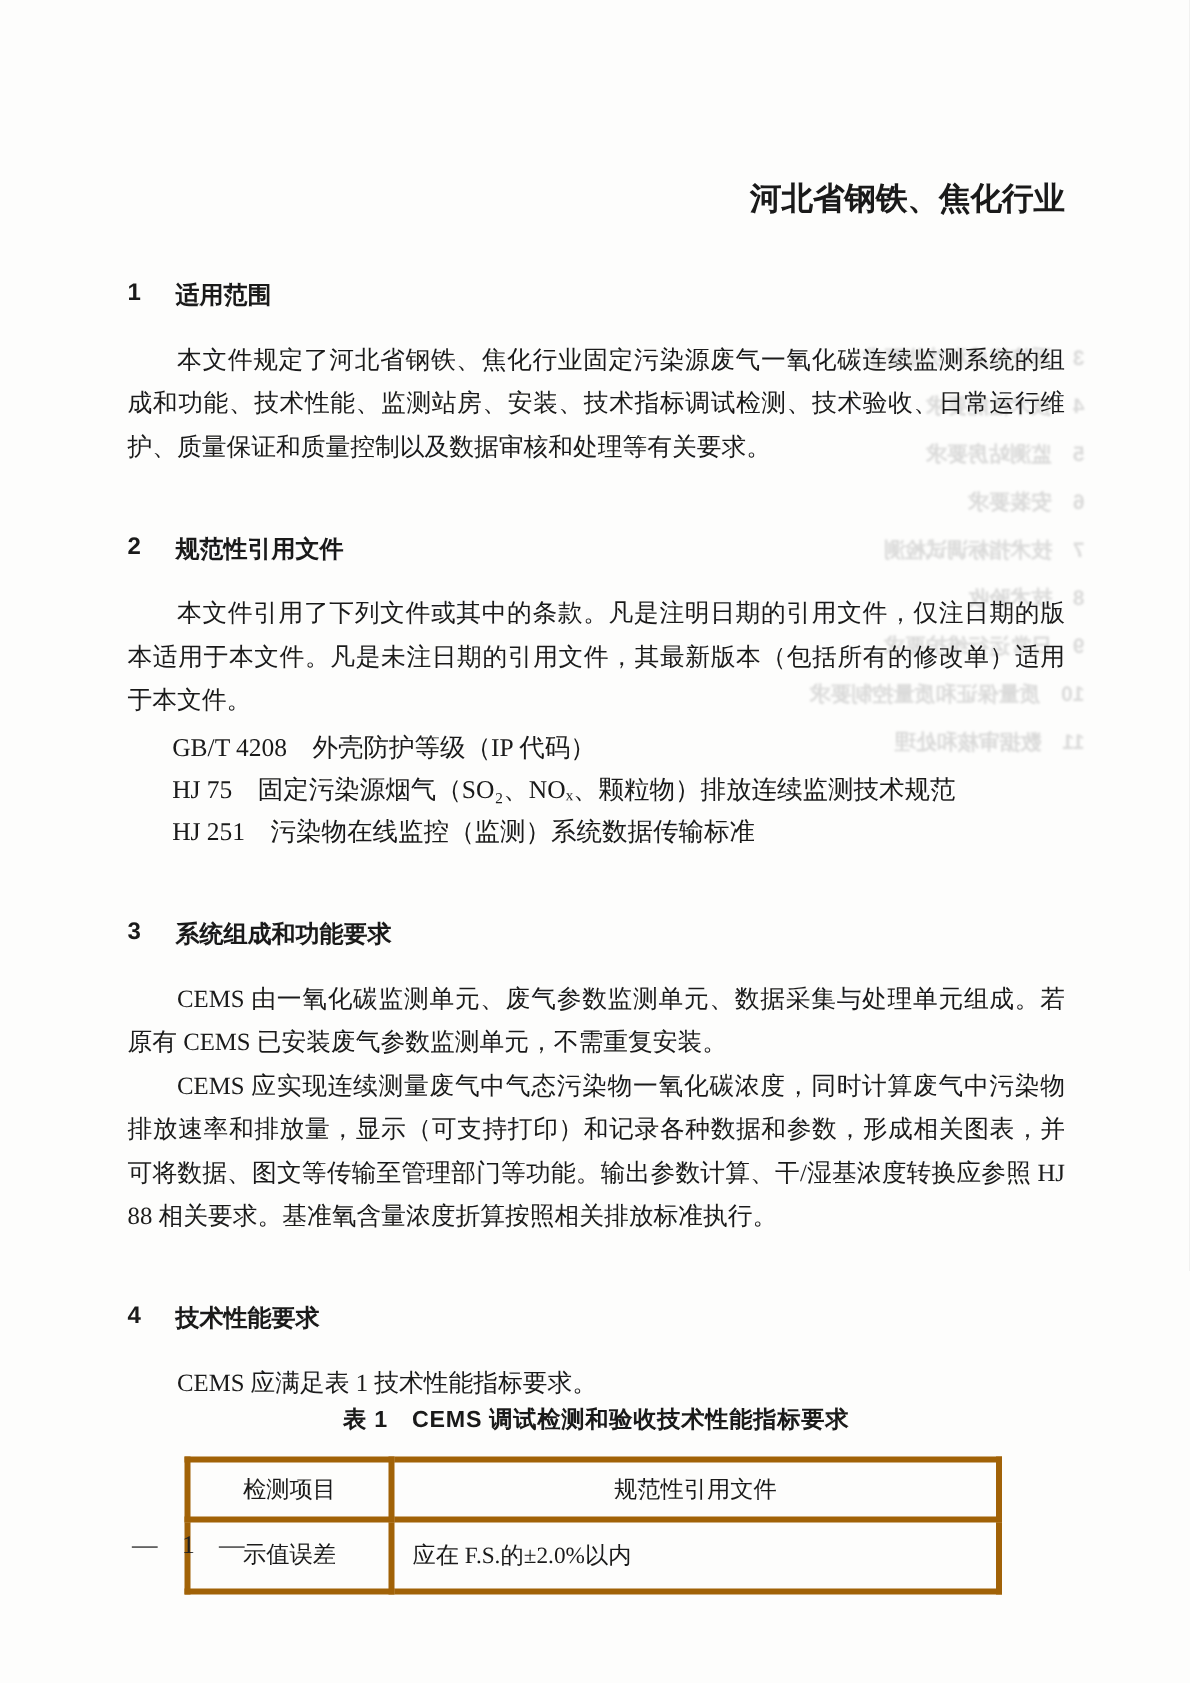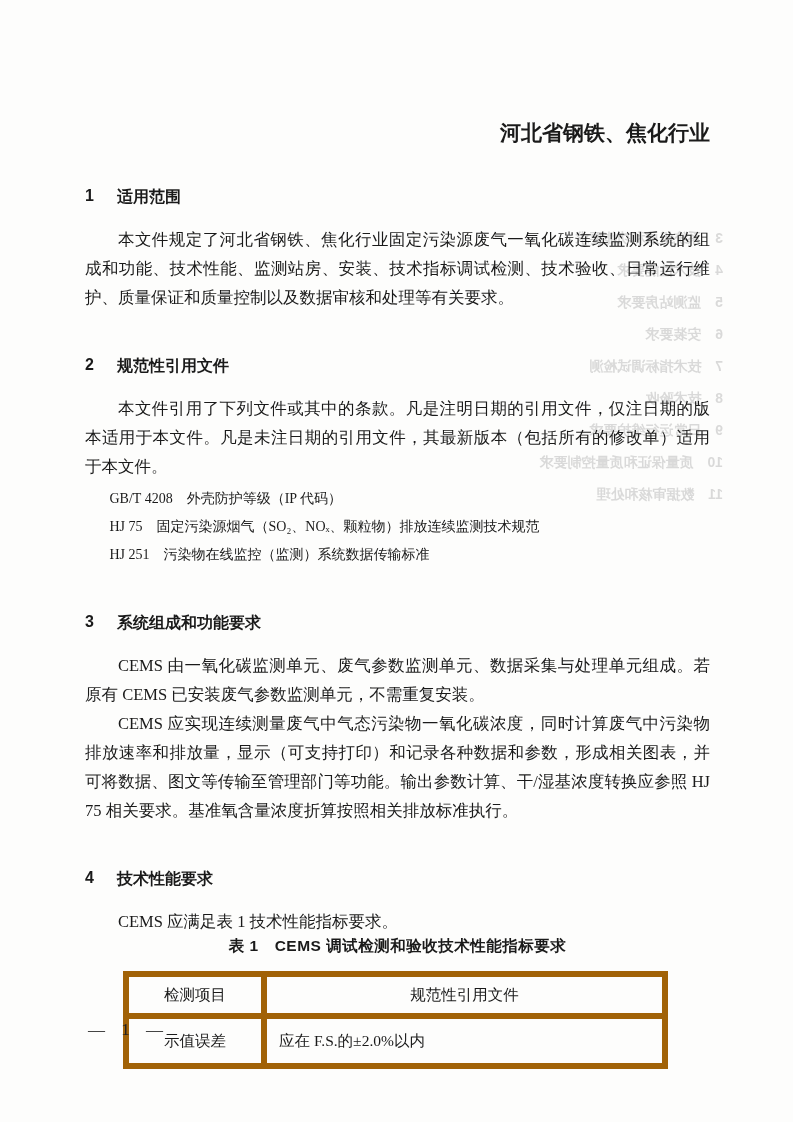--- a/index.html
+++ b/index.html
@@ -37,42 +37,42 @@
     font-size:16.5px;
     line-height:29px;
     text-align:justify;
     text-indent:2em;
     margin:0;
     margin-top:17px;
     font-family:Liberation Serif, serif;
   }
   .para.follow{margin-top:0;}
   .ref-line{
-    font-size:14px;
+    font-size:17px;
     line-height:28px;
     padding-left:1.75em;
     margin:0;
   }
   .refs{margin-top:4px;}
   .table-caption{
     text-align:center;
     font-family:"Liberation Sans","DejaVu Sans",sans-serif;
     font-weight:bold;
     font-size:15.5px;
     letter-spacing:0.5px;
   }
   table.spec{
     border-collapse:collapse;
     margin-top:14px;
     margin-left:38px;
     width:545px;
     font-size:15.5px;
   }
   table.spec th, table.spec td{
-    border:6px solid #a16207;
+    border:4px solid #a16207;
     padding:4px 8px;
   }
   table.spec{border:2px solid #1c1c1c;}
   table.spec th{
     font-weight:normal;
     height:28px;
     text-align:center;
   }
   table.spec td.item{
     width:120px;
@@ -145,21 +145,21 @@
       <p class="ref-line">GB/T 4208　外壳防护等级（IP 代码）</p>
       <p class="ref-line">HJ 75　固定污染源烟气（SO₂、NOₓ、颗粒物）排放连续监测技术规范</p>
       <p class="ref-line">HJ 251　污染物在线监控（监测）系统数据传输标准</p>
     </div>
 
     <div class="sec-heading">
       <span class="num">3</span>
       <span>系统组成和功能要求</span>
     </div>
     <p class="para">CEMS 由一氧化碳监测单元、废气参数监测单元、数据采集与处理单元组成。若原有 CEMS 已安装废气参数监测单元，不需重复安装。</p>
-    <p class="para follow">CEMS 应实现连续测量废气中气态污染物一氧化碳浓度，同时计算废气中污染物排放速率和排放量，显示（可支持打印）和记录各种数据和参数，形成相关图表，并可将数据、图文等传输至管理部门等功能。输出参数计算、干/湿基浓度转换应参照 HJ 75 相关要求。基准氧含量浓度折算按照相关排放标准执行。</p>
+    <p class="para follow">CEMS 应实现连续测量废气中气态污染物一氧化碳浓度，同时计算废气中污染物排放速率和排放量，显示（可支持打印）和记录各种数据和参数，形成相关图表，并可将数据、图文等传输至管理部门等功能。输出参数计算、干/湿基浓度转换应参照 HJ 88 相关要求。基准氧含量浓度折算按照相关排放标准执行。</p>
 
     <div class="sec-heading">
       <span class="num">4</span>
       <span>技术性能要求</span>
     </div>
     <p class="para">CEMS 应满足表 1 技术性能指标要求。</p>
 
     <div class="table-caption">表 1　CEMS 调试检测和验收技术性能指标要求</div>
 
     <table class="spec">

